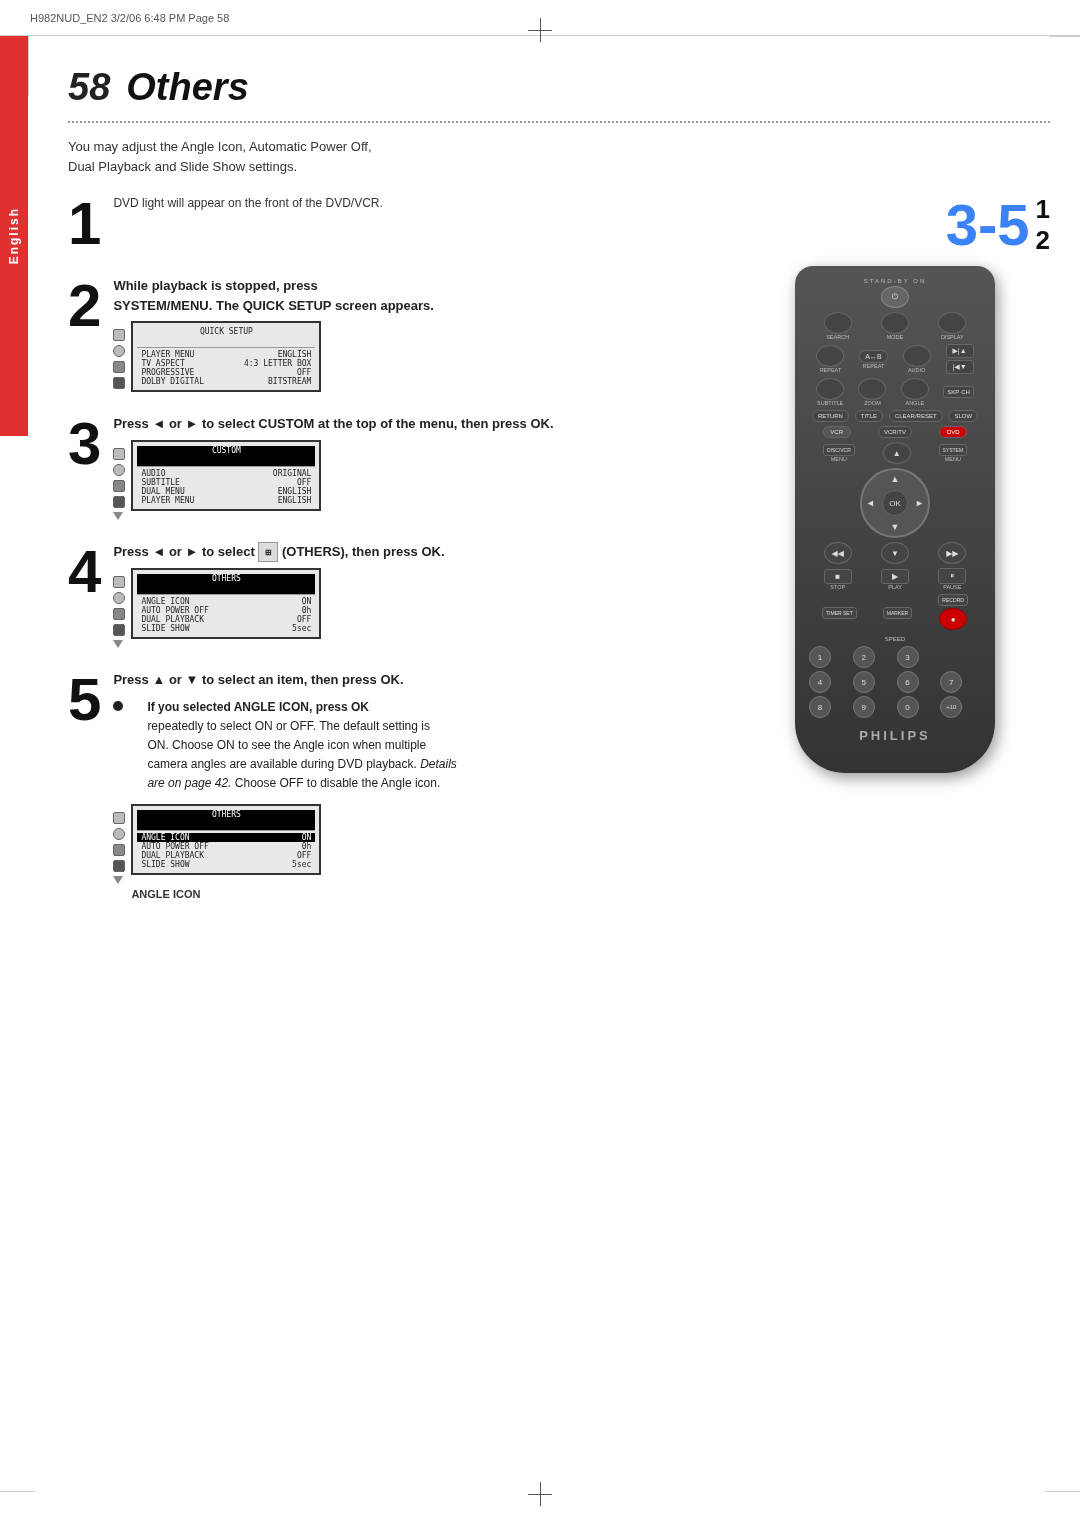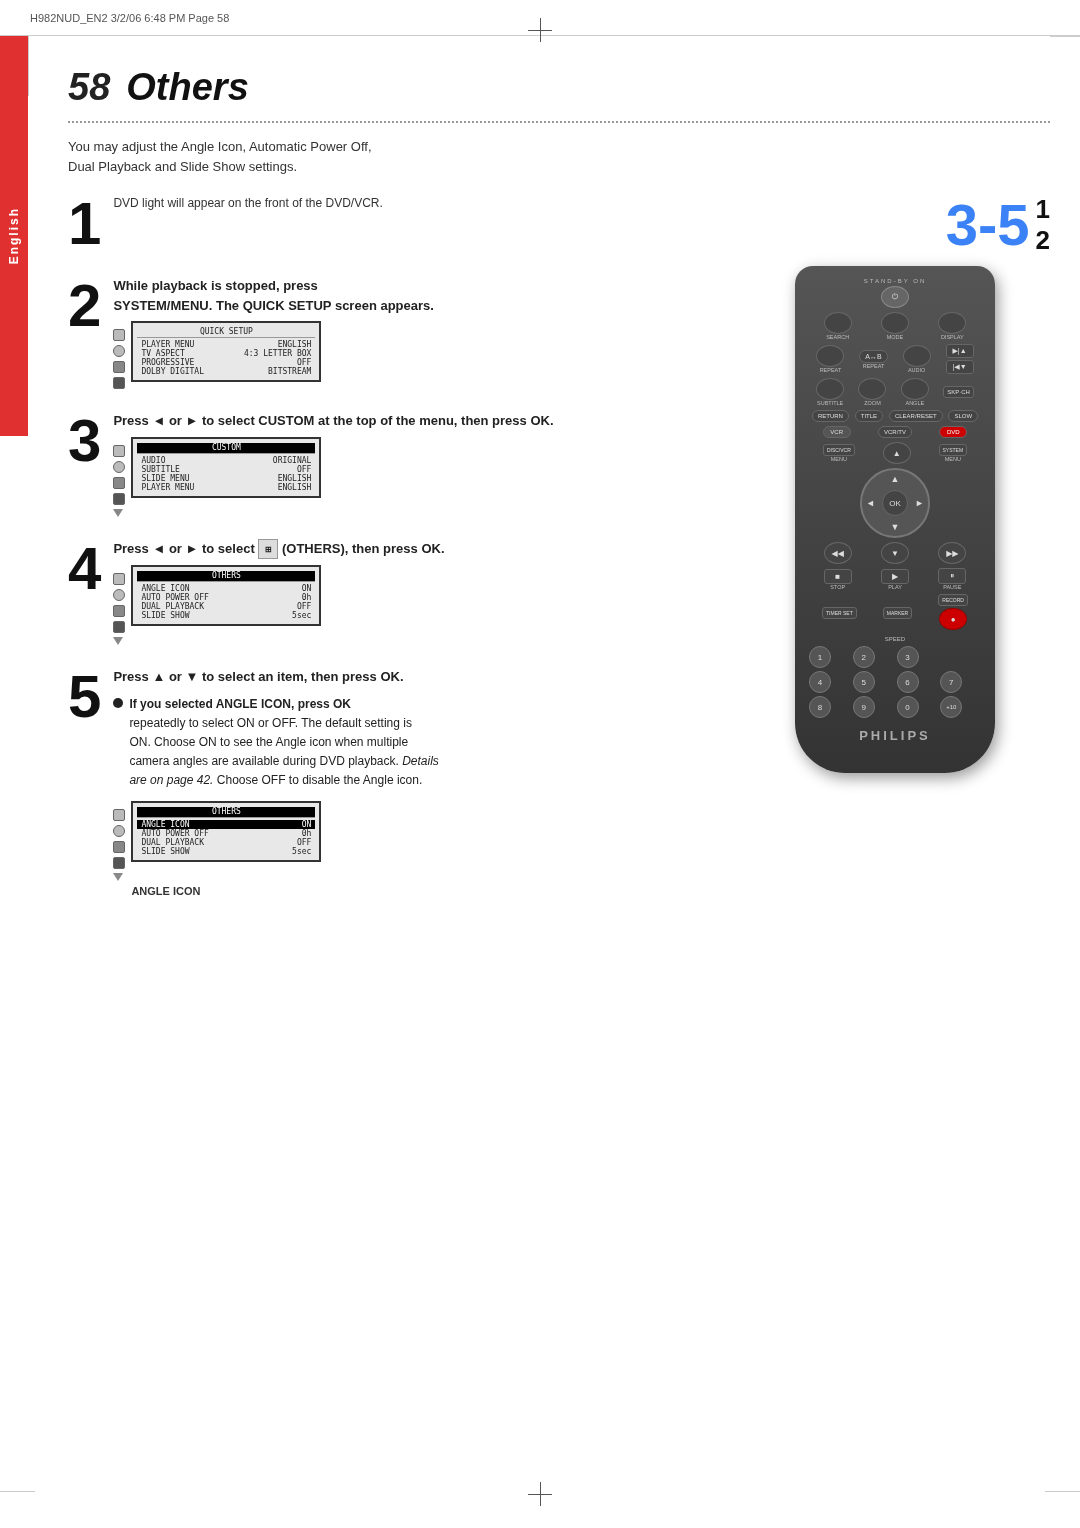--- a/index.html
+++ b/index.html
@@ -226,21 +226,21 @@
       margin-top: 10px;
     }
 
     
     .step5-content {
       font-size: 12px;
       line-height: 1.6;
     }
     .step5-bullet {
       display: flex;
-      gap: 6px;
+      gap: 24px;
       margin-bottom: 6px;
       align-items: flex-start;
     }
     .bullet-dot {
       width: 10px; height: 10px;
       border-radius: 50%;
       background: #222;
       margin-top: 3px;
       flex-shrink: 0;
     }
@@ -298,21 +298,21 @@
       padding: 4px;
       width: 190px;
       font-size: 8px;
       font-family: monospace;
     }
     .screen-wrap .sh {
       text-align: center;
       font-size: 8px;
       border-bottom: 1px solid #999;
       margin-bottom: 2px;
-      padding-bottom: 1px;
+      padding-bottom: 11px;
     }
     .screen-wrap .sr {
       display: flex;
       justify-content: space-between;
       padding: 0 4px;
     }
     .screen-wrap .sr.hi {
       background: #000;
       color: #fff;
     }
@@ -449,21 +449,21 @@
                 <div class="sh" style="background:#000;color:#fff;">CUSTOM</div>
                 <div class="sr">
                     <span>AUDIO</span>
                     <span>ORIGINAL</span>
                   </div>
                 <div class="sr">
                     <span>SUBTITLE</span>
                     <span>OFF</span>
                   </div>
                 <div class="sr">
-                    <span>SLIDE MENU</span>
+                    <span>DUAL MENU</span>
                     <span>ENGLISH</span>
                   </div>
                 <div class="sr">
                     <span>PLAYER MENU</span>
                     <span>ENGLISH</span>
                   </div>
               </div>
             </div>
           </div>
         </div>

